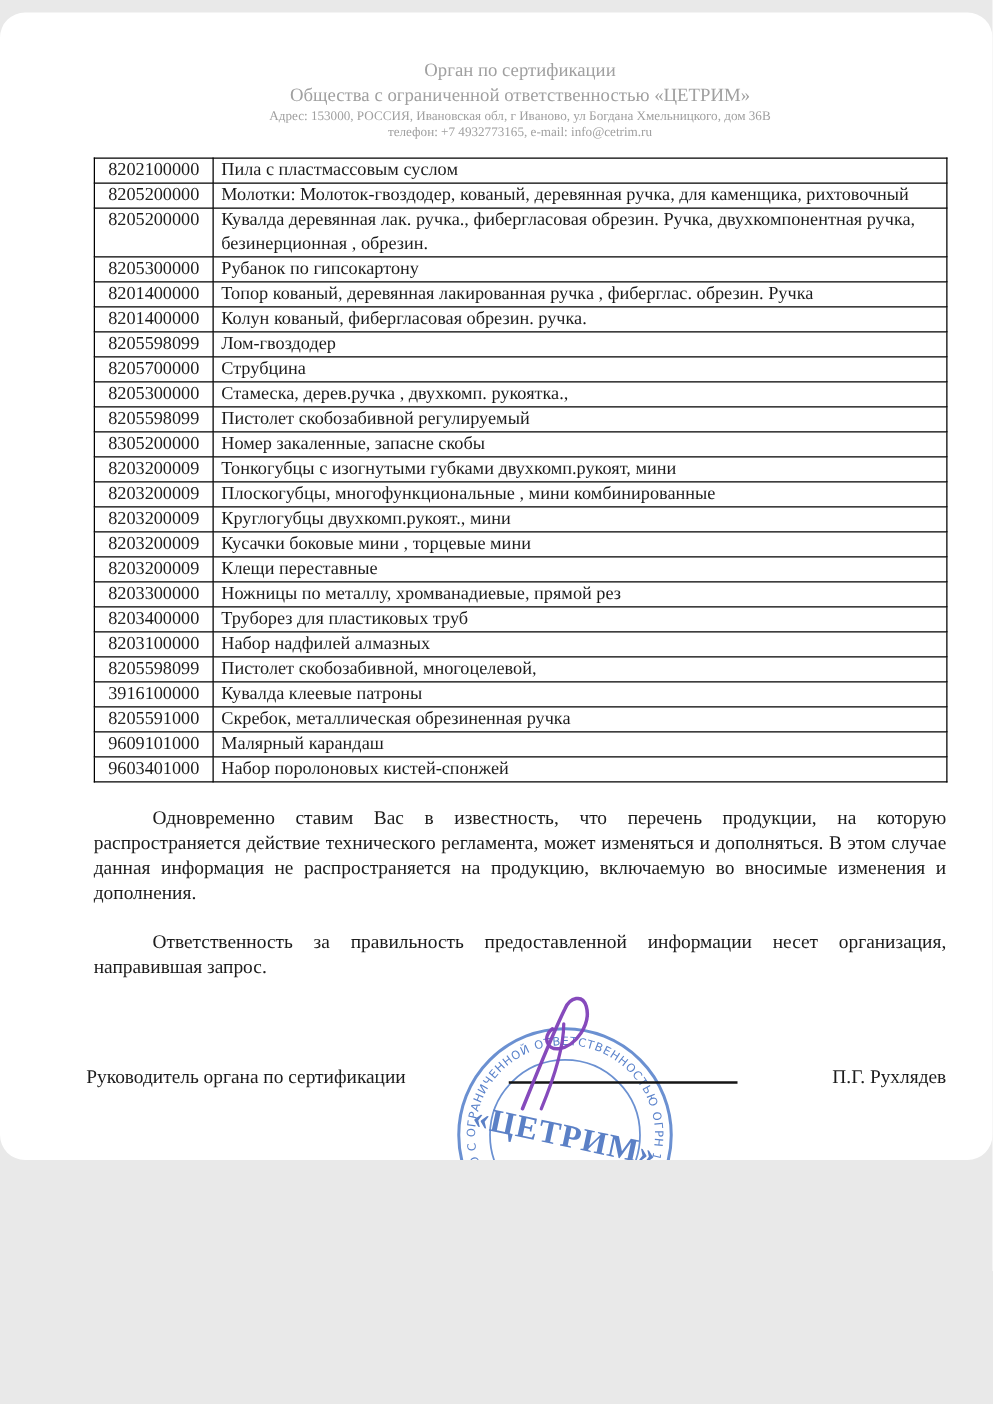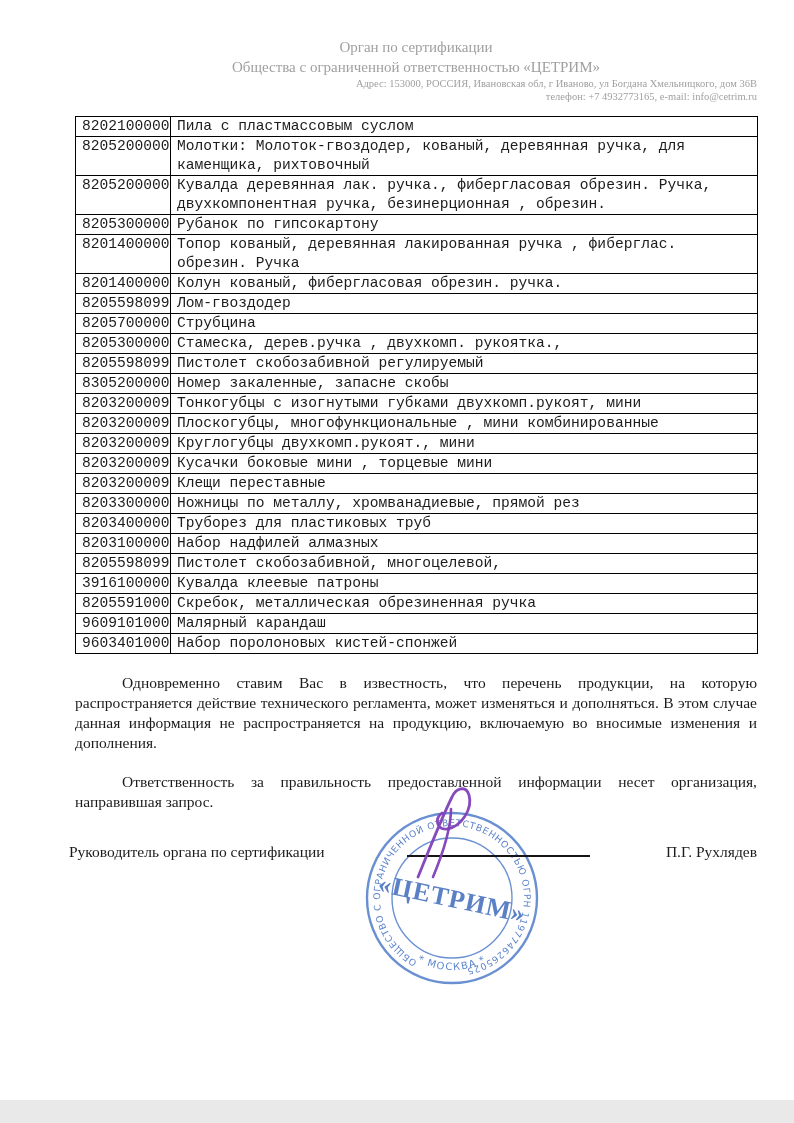--- a/index.html
+++ b/index.html
@@ -1,35 +1,35 @@
 <!DOCTYPE html>
 <html lang="ru"><head>
 <meta charset="utf-8">
 <style>
   * { margin: 0; padding: 0; box-sizing: border-box; }
   body { background: #e9e9e9; font-family: "Liberation Serif", "DejaVu Serif", serif; }
   .page {
     position: relative;
-    width: 794px; height: 1100px;
+    width: 794px; height: 918px;
     background: #ffffff;
-    margin: 0 auto;
+    margin: 10px auto;
     overflow: hidden;
     color: #1c1c1c;
+    border-radius: 20px;
   }
   .content { padding: 38px 37px 0 75px; }
   .doc-header { text-align: center; color: #a0a0a0; }
   .doc-header .h-line { font-size: 15px; line-height: 19.5px; }
-  .doc-header .h-small { font-size: 10.5px; line-height: 13px; text-align: right; }
+  .doc-header .h-small { font-size: 10.5px; line-height: 13px; }
 
   table.products {
     margin-top: 13px;
     width: 682px;
     border-collapse: collapse;
     table-layout: fixed;
-    font-family: Liberation Mono, monospace;
   }
   table.products td {
     border: 1.6px solid #000;
     font-size: 14.6px;
     line-height: 19px;
     vertical-align: top;
     padding: 0 6px;
   }
   td.code { width: 95px; text-align: center; padding: 0 2px; }
   td.desc { width: 587px; }

